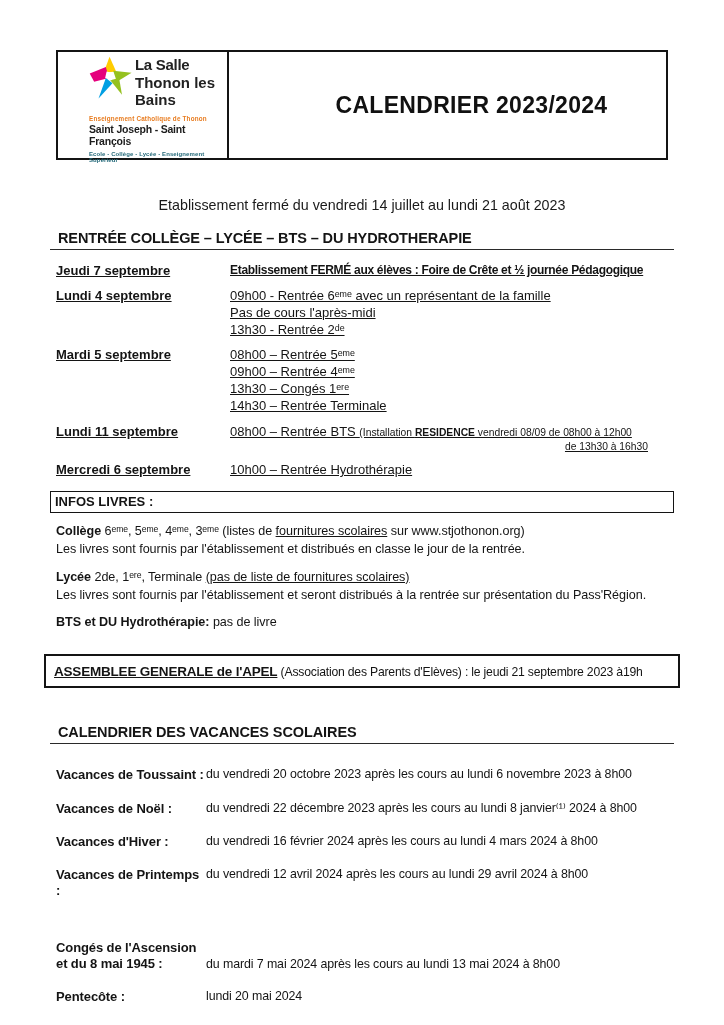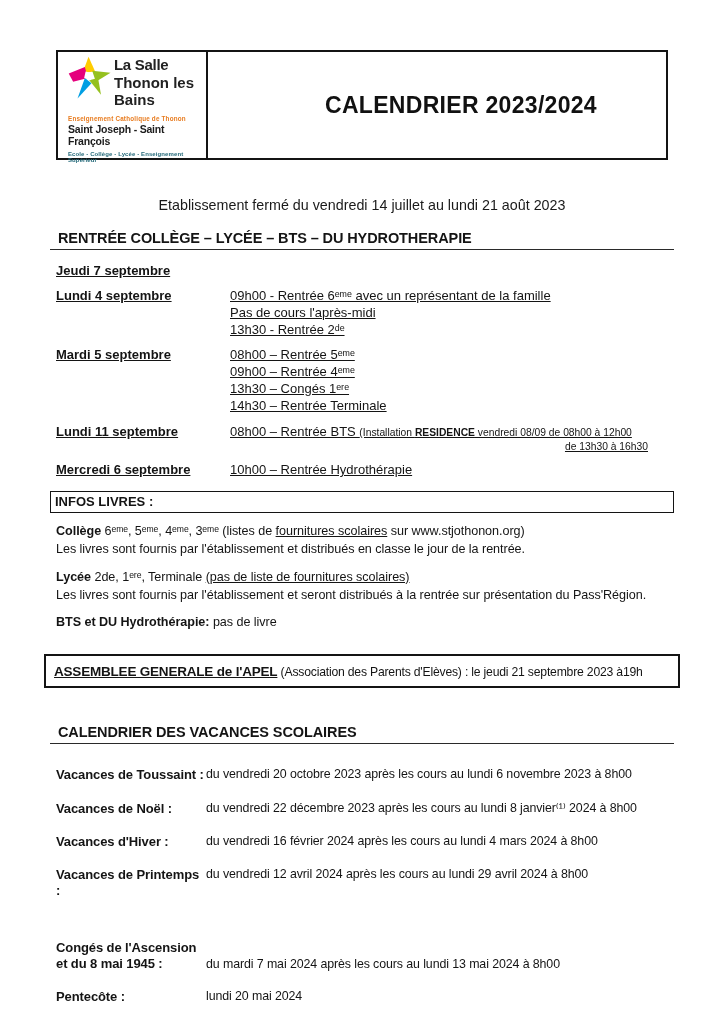--- a/index.html
+++ b/index.html
@@ -3,21 +3,21 @@
 <meta charset="utf-8">
 <style>
   * { box-sizing: border-box; }
   html, body { margin: 0; padding: 0; background: #ffffff; }
   .page {
     width: 724px; height: 1025px; background: #fff; overflow: hidden;
     font-family: "Liberation Sans", "DejaVu Sans", sans-serif;
     color: #141414; position: relative;
   }
   
-  .header { margin: 50px 56px 0 56px; border: 2px solid #141414; display: flex; height: 110px; }
+  .header { margin: 50px 56px 0 56px; border: 2px solid #141414; display: flex; height: 110px; padding-left: 21px; }
   .logo-cell { width: 150px; border-right: 2px solid #141414; padding: 5px 6px 4px 10px; display: flex; flex-direction: column; justify-content: center; }
   .logo-top { display: flex; align-items: center; }
   .logo-star { width: 44px; height: 46px; flex-shrink: 0; margin-right: 2px; }
   .logo-names { display: flex; flex-direction: column; margin-top: 8px; }
   .logo-brand { font-weight: bold; font-size: 15px; color: #222; letter-spacing: -0.3px; }
   .logo-city { font-weight: bold; font-size: 15px; color: #222; margin-top: 1px; align-self: flex-end; }
   .logo-network { margin-top: 7px; font-size: 6.3px; font-weight: bold; color: #e87b1e; letter-spacing: 0.2px; }
   .logo-schools { font-size: 10.5px; font-weight: bold; color: #1c1c1c; letter-spacing: -0.2px; margin-top: 1px; }
   .logo-bar { display: flex; height: 3px; margin-top: 2px; width: 128px; }
   .logo-bar span { flex: 1; }
@@ -94,20 +94,23 @@
     </div>
   </div>
 
   <div class="closure">Etablissement fermé du vendredi 14 juillet au lundi 21 août 2023</div>
 
   <div class="section-heading">RENTRÉE COLLÈGE – LYCÉE – BTS – DU HYDROTHERAPIE</div>
 
   <div class="schedule">
     <div class="sch-row">
       <div class="sch-date">Jeudi 7 septembre</div>
+      <div class="sch-content">
+        <div class="bold-line">Etablissement FERMÉ aux élèves : Foire de Crête et ½ journée Pédagogique</div>
+      </div>
     </div>
     <div class="sch-row">
       <div class="sch-date">Lundi 4 septembre</div>
       <div class="sch-content">
         <div class="sch-line">09h00 - Rentrée 6ᵉᵐᵉ avec un représentant de la famille</div>
         <div class="sch-line">Pas de cours l'après-midi</div>
         <div class="sch-line">13h30 - Rentrée 2ᵈᵉ</div>
       </div>
     </div>
     <div class="sch-row">

